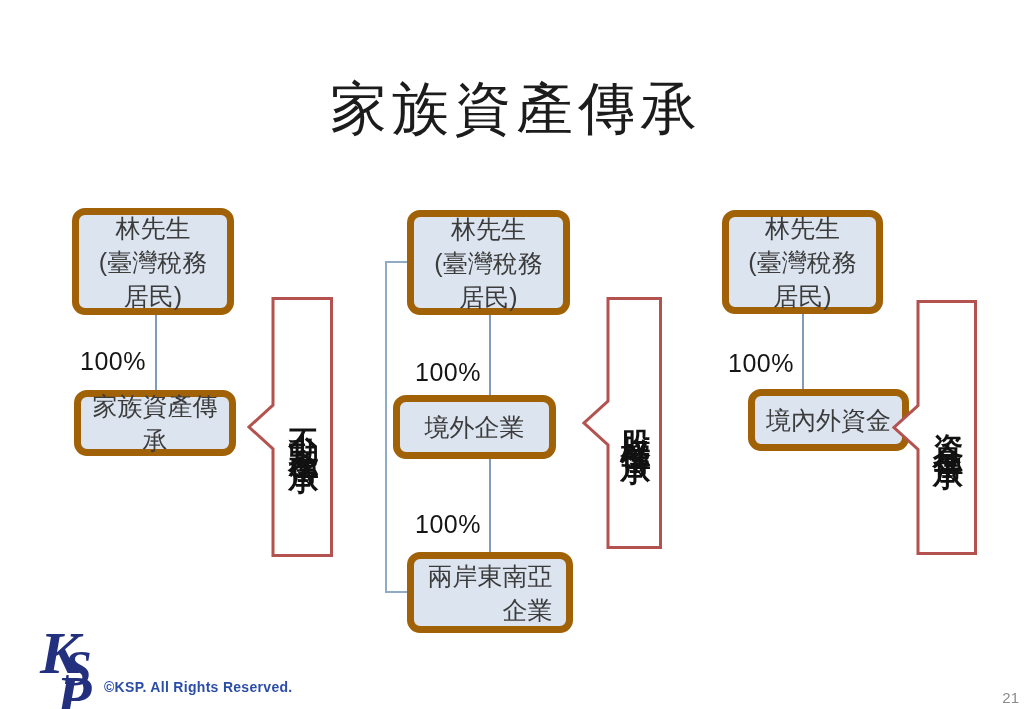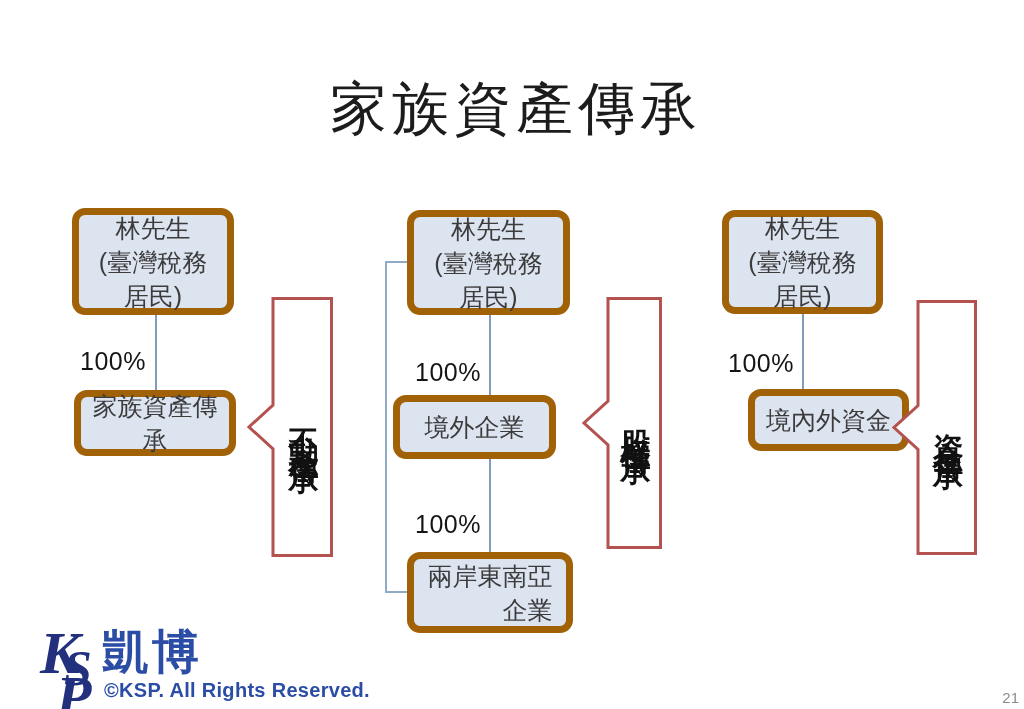--- a/index.html
+++ b/index.html
@@ -32,21 +32,21 @@
   }
   .logo{position:absolute;left:38px;top:596px;width:330px;height:108px;}
   .monogram{position:absolute;left:0;top:2px;width:100px;height:106px;
     font-family:"Liberation Serif","DejaVu Serif",serif;font-style:italic;font-weight:700;
     color:#22307e;}
   .monogram .lk{position:absolute;left:2px;top:-6px;font-size:60px;}
   .monogram .ls{position:absolute;left:26px;top:14px;font-size:50px;}
   .monogram .lp{position:absolute;left:18px;top:38px;font-size:58px;}
   .brand{position:absolute;left:64px;top:-2px;font-size:47px;font-weight:700;
     color:#2b4da6;letter-spacing:3px;white-space:nowrap;}
-  .copyright{position:absolute;left:66px;top:56px;font-size:20px;font-weight:700;
+  .copyright{position:absolute;left:66px;top:56px;font-size:14px;font-weight:700;
     color:#2b4da6;letter-spacing:0.3px;white-space:nowrap;}
   .pagenum{position:absolute;left:971px;top:662px;width:48px;text-align:right;
     font-size:15px;color:#8c8c8c;}
 </style>
 </head>
 <body>
 
 <div id="slide">
 
   <div class="title">家族資產傳承</div>
@@ -108,19 +108,18 @@
       <div class="vtext" style="left:26px;width:59px;">資金傳承</div>
     </div>
   </div>
 
   <div class="logo">
     <div class="monogram">
       <span class="lk">K</span>
       <span class="ls">S</span>
       <span class="lp">P</span>
     </div>
-    <div class="brand">凱博</div>
     <div class="copyright">©KSP. All Rights Reserved.</div>
   </div>
 
   <div class="pagenum">21</div>
 
 </div>
 
 </body></html>

